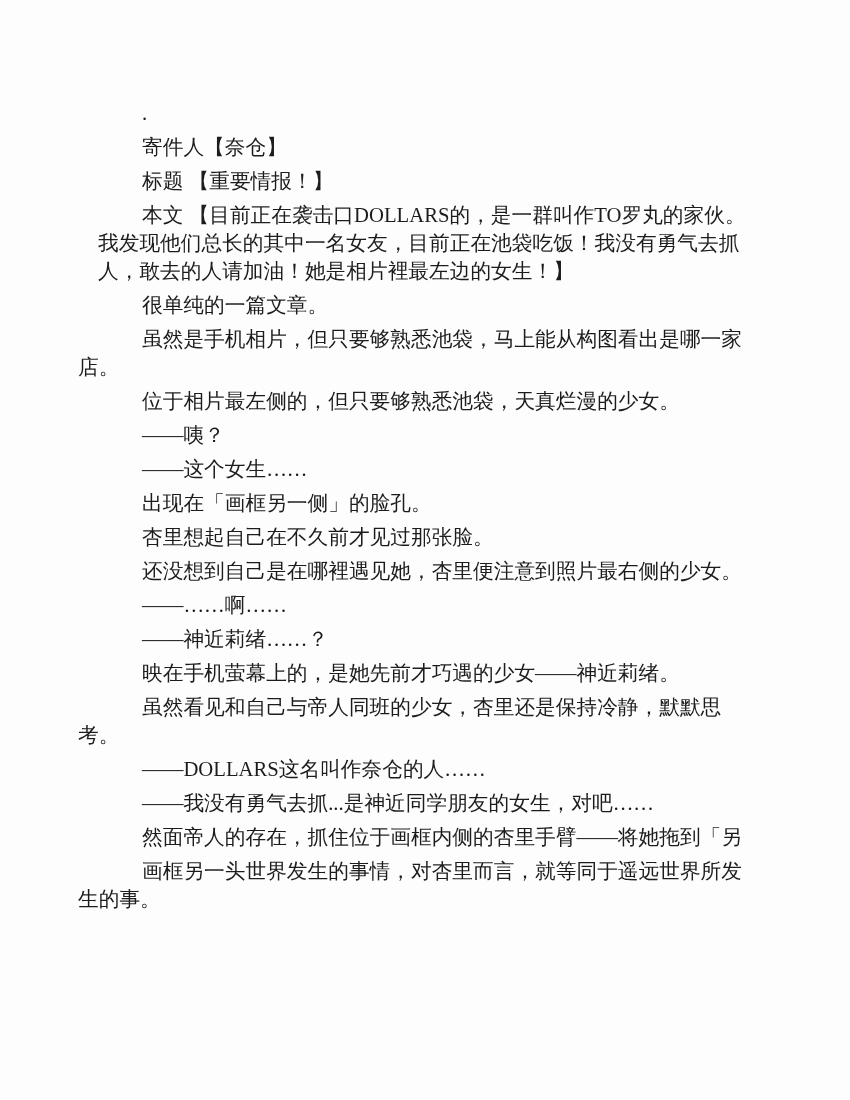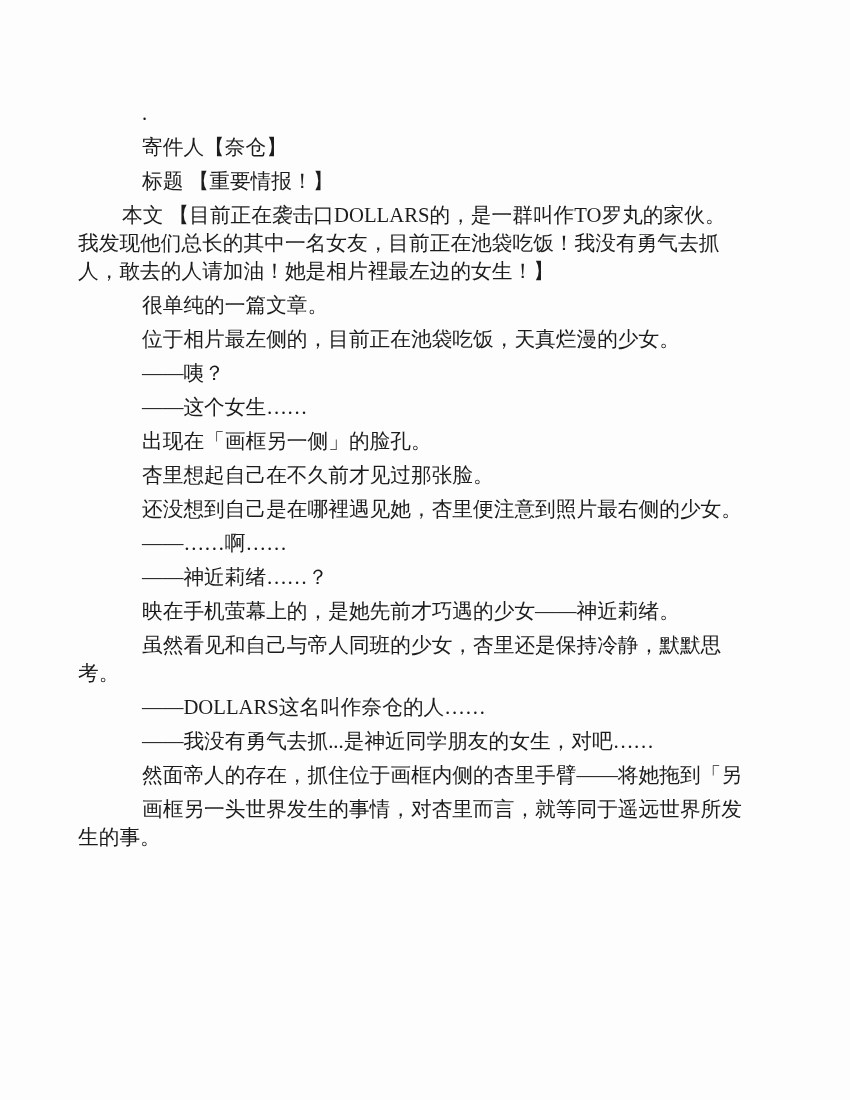--- a/index.html
+++ b/index.html
@@ -20,35 +20,38 @@
   .page p {
     margin: 0 0 6px 0;
     font-size: 20.7px;
     line-height: 28px;
     text-indent: 64px;
     white-space: pre-wrap;
     word-break: keep-all;
   }
   
   .page p.hang {
+    margin-left: 20px;
     text-indent: 44px;
   }
 </style>
 </head>
 <body>
 
 <div class="page">
   <p>.</p>
   <p>寄件人【奈仓】</p>
   <p>标题 【重要情报！】</p>
   <p class="hang">本文 【目前正在袭击口DOLLARS的，是一群叫作TO罗丸的家伙。
 我发现他们总长的其中一名女友，目前正在池袋吃饭！我没有勇气去抓
 人，敢去的人请加油！她是相片裡最左边的女生！】</p>
   <p>很单纯的一篇文章。</p>
-  <p>位于相片最左侧的，目前正在池袋吃饭，天真烂漫的少女。</p>
+  <p>虽然是手机相片，但只要够熟悉池袋，马上能从构图看出是哪一家
+店。</p>
+  <p>位于相片最左侧的，但只要够熟悉池袋，天真烂漫的少女。</p>
   <p>——咦？</p>
   <p>——这个女生……</p>
   <p>出现在「画框另一侧」的脸孔。</p>
   <p>杏里想起自己在不久前才见过那张脸。</p>
   <p>还没想到自己是在哪裡遇见她，杏里便注意到照片最右侧的少女。</p>
   <p>——……啊……</p>
   <p>——神近莉绪……？</p>
   <p>映在手机萤幕上的，是她先前才巧遇的少女——神近莉绪。</p>
   <p>虽然看见和自己与帝人同班的少女，杏里还是保持冷静，默默思
 考。</p>

